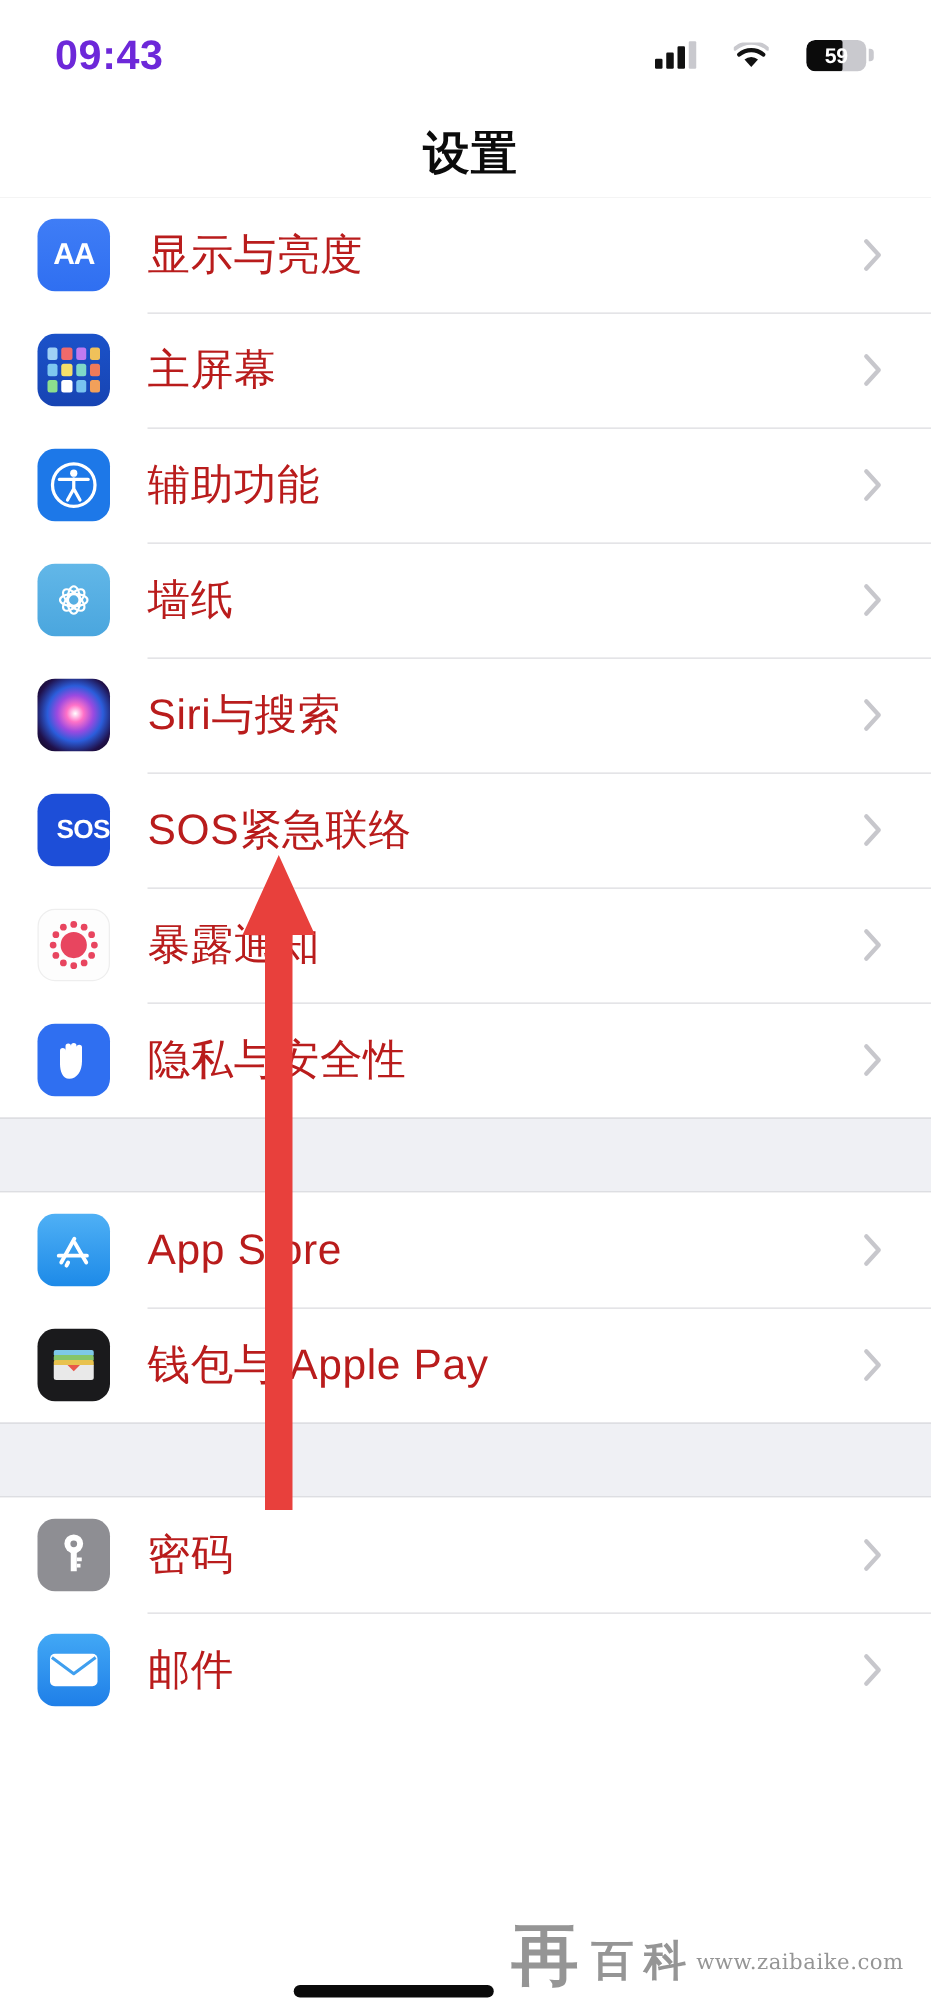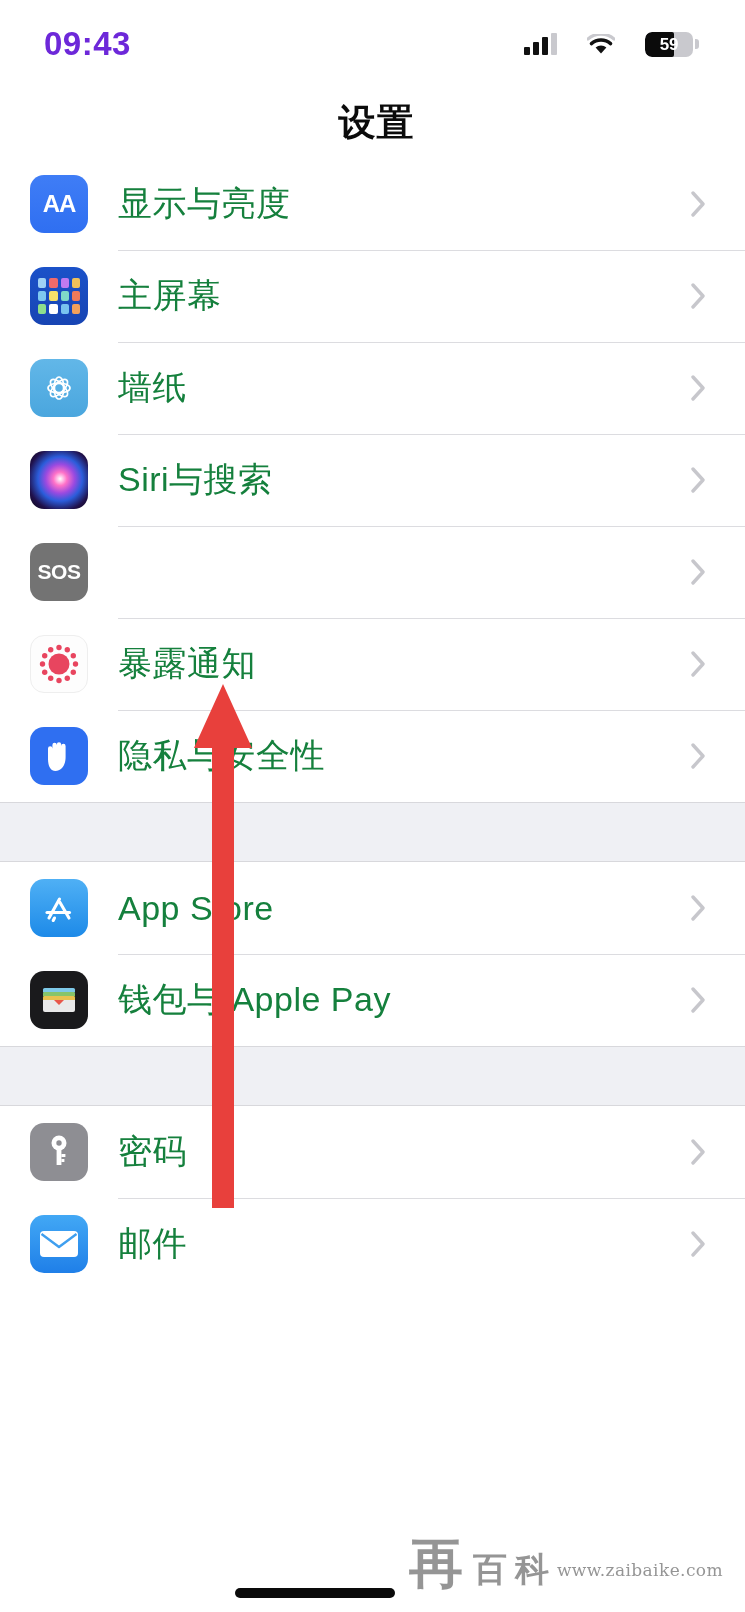--- a/index.html
+++ b/index.html
@@ -65,21 +65,21 @@
   .row + .row::before{
     content:""; position:absolute; top:0; left:118px; right:0; height:1px;
     background:#dcdce0;
   }
   .ico{
     width:58px; height:58px; border-radius:14px; flex:none;
     position:relative; overflow:hidden;
     display:flex; align-items:center; justify-content:center;
   }
   .label{
-    margin-left:30px; font-size:34px; color:#15803d; letter-spacing:.5px;
+    margin-left:30px; font-size:34px; color:#b91c1c; letter-spacing:.5px;
     white-space:nowrap;
   }
   .chev{
     position:absolute; right:38px; top:50%; transform:translateY(-50%);
     width:16px; height:28px;
   }
   .chev svg{ display:block; }
 
   
   .ic-display{ background:linear-gradient(180deg,#3f7df6,#2f6ff1); }
@@ -92,21 +92,21 @@
     gap:3px; padding:2px;
   }
   .ic-home .grid i{ display:block; border-radius:2px; }
 
   .ic-access{ background:#1d78e8; }
   .ic-wallpaper{ background:linear-gradient(180deg,#62b7e8,#4aa6de); }
 
   .ic-siri{ background:radial-gradient(circle at 52% 48%, #ffffff 0%, #ff72c8 16%, #9b4ae0 34%, #2b5ddb 52%, #20104a 76%, #0a0712 100%); }
 
   .ic-faceid{ background:#4dd35f; }
-  .ic-sos{ background:#737373; }
+  .ic-sos{ background:#1d4ed8;justify-content:flex-end; }
   .ic-sos span{ color:#fff; font-size:21px; font-weight:700; letter-spacing:-.5px; }
 
   .ic-exposure{ background:#fdfdfd; border:1px solid #eee; }
   .ic-battery{ background:#5fd168; }
   .ic-privacy{ background:#2f6ff1; }
   .ic-appstore{ background:linear-gradient(180deg,#4fb0f5,#1d8ae8); }
   .ic-wallet{ background:#1a1a1c; }
   .ic-passwords{ background:#8e8e93; }
   .ic-mail{ background:linear-gradient(180deg,#42a8f5,#1f7fe8); }
 
@@ -194,20 +194,36 @@
           </div>
         </div>
         <div class="label">主屏幕</div>
         <div class="chev">
             <svg width="16" height="28" viewBox="0 0 16 28">
               <path d="M2 3 L12 14 L2 25" stroke="#c7c7cc" stroke-width="3.4" fill="none" stroke-linecap="round" stroke-linejoin="round"></path>
             </svg>
           </div>
       </div>
 
+      <div class="row">
+        <div class="ico ic-access">
+          <svg width="44" height="44" viewBox="0 0 44 44">
+            <circle cx="22" cy="22" r="17" stroke="#fff" stroke-width="2.6" fill="none"></circle>
+            <circle cx="22" cy="12.5" r="2.9" fill="#fff"></circle>
+            <path d="M10.5 17.5 H33.5" stroke="#fff" stroke-width="2.6" stroke-linecap="round"></path>
+            <path d="M22 17 V25 M22 25 L17 34 M22 25 L27 34" stroke="#fff" stroke-width="2.6" fill="none" stroke-linecap="round"></path>
+          </svg>
+        </div>
+        <div class="label">辅助功能</div>
+        <div class="chev">
+            <svg width="16" height="28" viewBox="0 0 16 28">
+              <path d="M2 3 L12 14 L2 25" stroke="#c7c7cc" stroke-width="3.4" fill="none" stroke-linecap="round" stroke-linejoin="round"></path>
+            </svg>
+          </div>
+      </div>
 
       <div class="row">
         <div class="ico ic-wallpaper">
           <svg width="40" height="40" viewBox="0 0 40 40">
             <g stroke="#fff" stroke-width="1.7" fill="none">
               <circle cx="20" cy="20" r="4.6"></circle>
               <ellipse cx="20" cy="20" rx="11" ry="5" transform="rotate(0 20 20)"></ellipse>
               <ellipse cx="20" cy="20" rx="11" ry="5" transform="rotate(45 20 20)"></ellipse>
               <ellipse cx="20" cy="20" rx="11" ry="5" transform="rotate(90 20 20)"></ellipse>
               <ellipse cx="20" cy="20" rx="11" ry="5" transform="rotate(135 20 20)"></ellipse>
@@ -230,20 +246,21 @@
               <path d="M2 3 L12 14 L2 25" stroke="#c7c7cc" stroke-width="3.4" fill="none" stroke-linecap="round" stroke-linejoin="round"></path>
             </svg>
           </div>
       </div>
 
 
       <div class="row">
         <div class="ico ic-sos">
             <span>SOS</span>
           </div>
+        <div class="label">SOS紧急联络</div>
         <div class="chev">
             <svg width="16" height="28" viewBox="0 0 16 28">
               <path d="M2 3 L12 14 L2 25" stroke="#c7c7cc" stroke-width="3.4" fill="none" stroke-linecap="round" stroke-linejoin="round"></path>
             </svg>
           </div>
       </div>
 
       <div class="row">
         <div class="ico ic-exposure">
           <svg width="50" height="50" viewBox="0 0 50 50">

